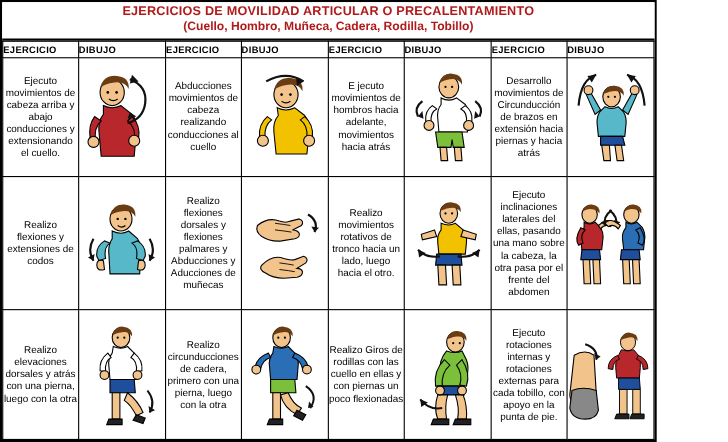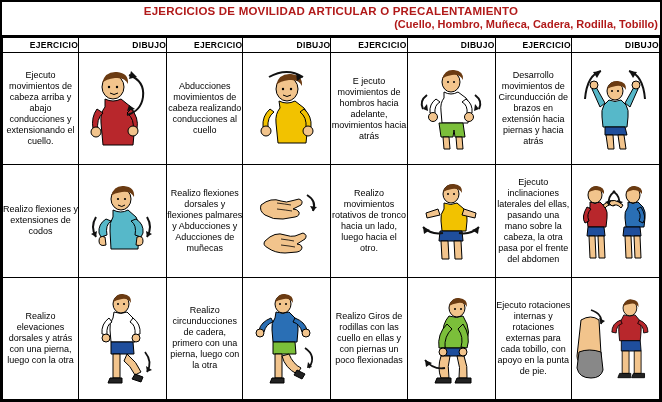--- a/index.html
+++ b/index.html
@@ -3,21 +3,21 @@
 <meta charset="utf-8">
 <style>
   html,body{margin:0;padding:0;}
   body{
     width:662px;height:402px;
     background:#ffffff;
     font-family:"Liberation Sans", sans-serif;
     overflow:hidden;
   }
   .sheet{
-    width:662px;height:402px;
+    width:597px;height:402px;
     box-sizing:border-box;
     border:2px solid #000;
     background:#fff;
     display:flex;flex-direction:column;
   }
   .title-block{
     border-bottom:2px solid #000;
     text-align:center;
     padding:3px 2px 4px 2px;
     background:#fff;
@@ -27,37 +27,36 @@
     font-weight:bold;
     color:#b11a1a;
     letter-spacing:.2px;
     line-height:13px;
   }
   .title-line2{
     font-size:11px;
     font-weight:bold;
     color:#b11a1a;
     line-height:13px;
-    text-align:right;
   }
   table.grid{
     border-collapse:collapse;
     width:100%;
     table-layout:fixed;
     flex:1;
   }
   table.grid td, table.grid th{
     border:1px solid #000;
     vertical-align:middle;
     padding:0;
   }
   th.hdr{
     font-size:8.5px;
     font-weight:bold;
-    text-align:right;
+    text-align:left;
     height:14px;
     letter-spacing:.3px;
     background:#fff;
   }
   td.txt{
     font-size:9px;
     line-height:11px;
     text-align:center;
     padding:2px 3px;
     color:#000;

